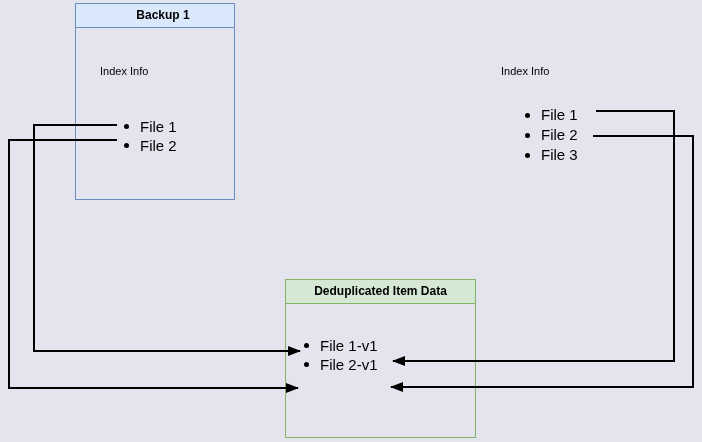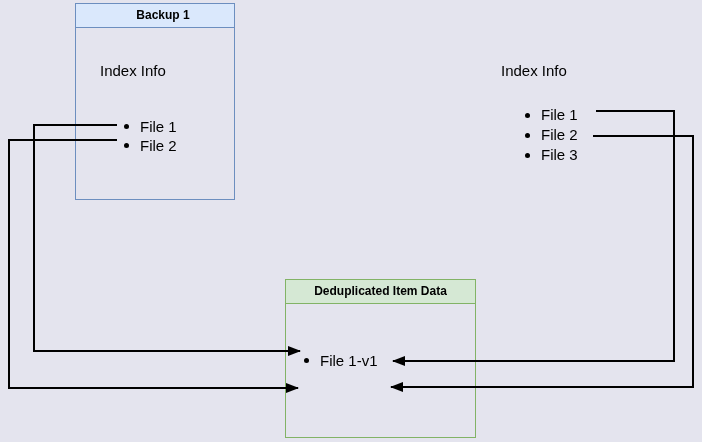--- a/index.html
+++ b/index.html
@@ -25,21 +25,21 @@
     font-size: 12px;
     font-weight: bold;
     white-space: nowrap;
     overflow: hidden;
   }
   .blue  .box-header { background: var(--backup-header-fill, #dae8fc); border-bottom: 1.5px solid var(--backup-border, #6c8ebf); padding-left: 16px; }
   .green .box-header { background: var(--dedup-header-fill, #d5e8d4); border-bottom: 1.5px solid var(--dedup-border, #82b366); }
 
   .label {
     position: absolute;
-    font-size: 15px;
+    font-size: 11px;
     line-height: 18px;
     white-space: nowrap;
   }
 
   .list { position: absolute; }
   .list .row {
     position: relative;
     padding-left: 20px;
     font-size: 15px;
     white-space: nowrap;
@@ -84,22 +84,23 @@
   <div class="label" style="left:501px; top:62px;">Index Info</div>
   <div class="list lh20" style="left:521px; top:105px;">
     <div class="row">File 1</div>
     <div class="row">File 2</div>
     <div class="row">File 3</div>
   </div>
 
   <div class="box green" style="left:254px; top:279px; width:191px; height:159px;">
     <div class="box-header">Deduplicated Item Data</div>
   </div>
-  <div class="list lh19" style="left:300px; top:351px;">
+  <div class="list lh19" style="left:300px; top:336px;">
     <div class="row">File 1-v1</div>
+    <div class="row">File 2-v1</div>
   </div>
 
   <svg class="wires" viewBox="0 0 702 442">
     <defs>
       <marker id="ah" viewBox="0 0 13 10" refX="12" refY="5" markerWidth="13" markerHeight="10" markerUnits="userSpaceOnUse" orient="auto">
         <path class="arrowhead" d="M0,0 L13,5 L0,10 Z"></path>
       </marker>
     </defs>
     <polyline class="wire" points="117,125 34,125 34,351 300,351" marker-end="url(#ah)"></polyline>
     <polyline class="wire" points="117,140 9,140 9,388 298,388" marker-end="url(#ah)"></polyline>

